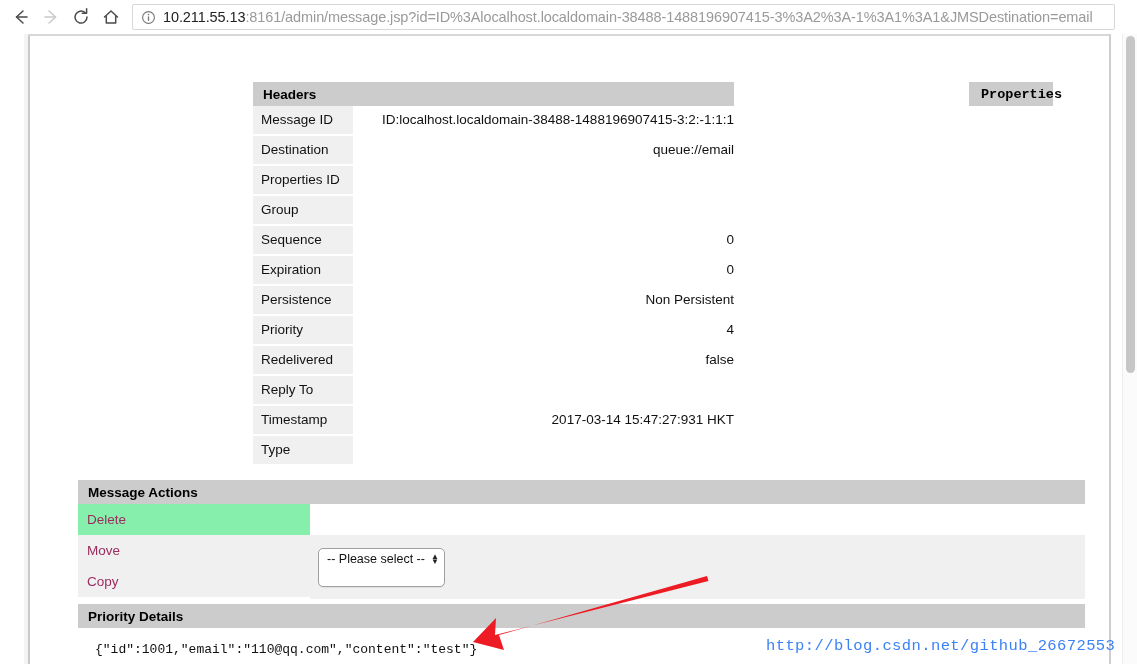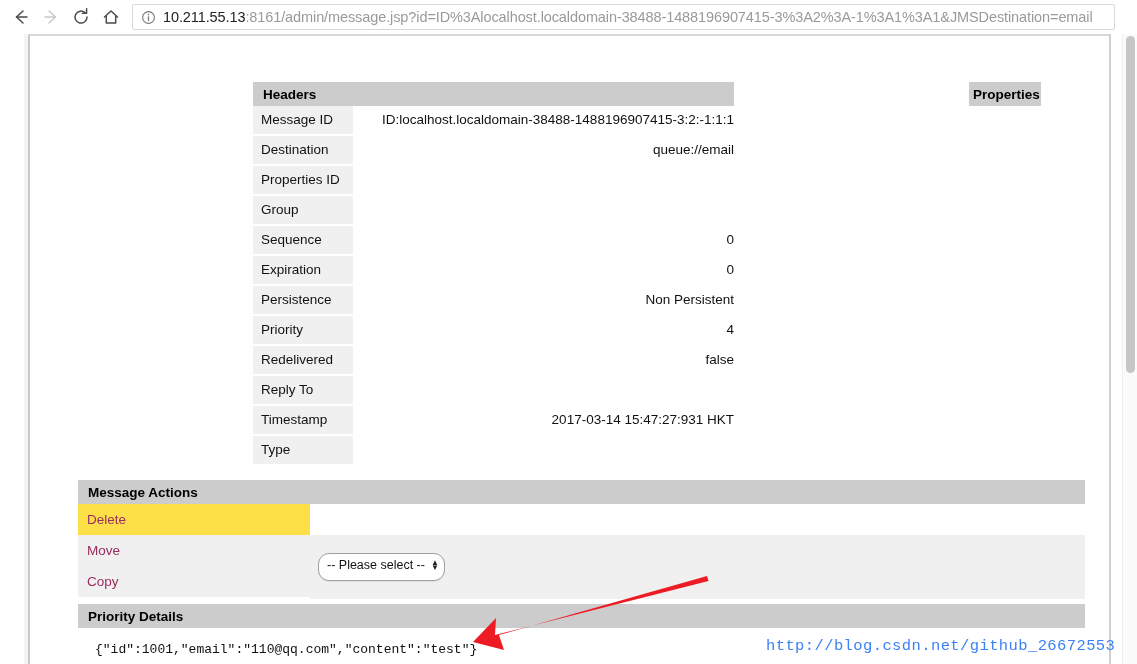--- a/index.html
+++ b/index.html
@@ -165,21 +165,21 @@
     text-align: right;
   }
   .hrow .hlabel, .hrow .hvalue { border-bottom: 2px solid #ffffff; }
 
   
   .properties-table {
     position: absolute;
     left: 969px; top: 48px;
     width: 84px;
   }
-  .properties-bar { width: 72px; height: 24px; padding-left: 4px; }
+  .properties-bar { width: 84px; height: 24px; padding-left: 12px; font-family: Liberation Mono, monospace; }
 
   
   .actions-table {
     position: absolute;
     left: 78px; top: 446px;
     width: 1007px;
   }
   .actions-bar { width: 1007px; height: 24px; }
   .act-row { display: flex; align-items: stretch; }
   .act-left {
@@ -191,37 +191,37 @@
   }
   .act-right {
     flex: 1 1 auto;
     box-sizing: border-box;
   }
   .act-link {
     color: #9b2c5f;
     text-decoration: none;
     font-size: 13.5px;
   }
-  .row-delete .act-left { background: #fde047; min-height: 30px; }
+  .row-delete .act-left { background: #86efac; min-height: 30px; }
   .row-delete .act-right { background: #ffffff; }
   .row-copymove .act-right {
     background: #f0f0f0;
     display: flex;
     align-items: center;
     padding-left: 8px;
   }
 
   .select-box {
     display: inline-flex;
     align-items: center;
     height: 21px;
     background: #ffffff;
     border: 1px solid #a0a0a0;
-    border-radius: 11px;
-    padding: 0 5px 5px 8px;
+    border-radius: 5px;
+    padding: 0 5px 16px 8px;
     font-size: 12.5px;
     color: #111111;
     box-shadow: 0 1px 0 rgba(0,0,0,0.06);
     white-space: nowrap;
   }
   .select-arrows {
     margin-left: 6px;
     display: flex;
     flex-direction: column;
     align-items: center;

